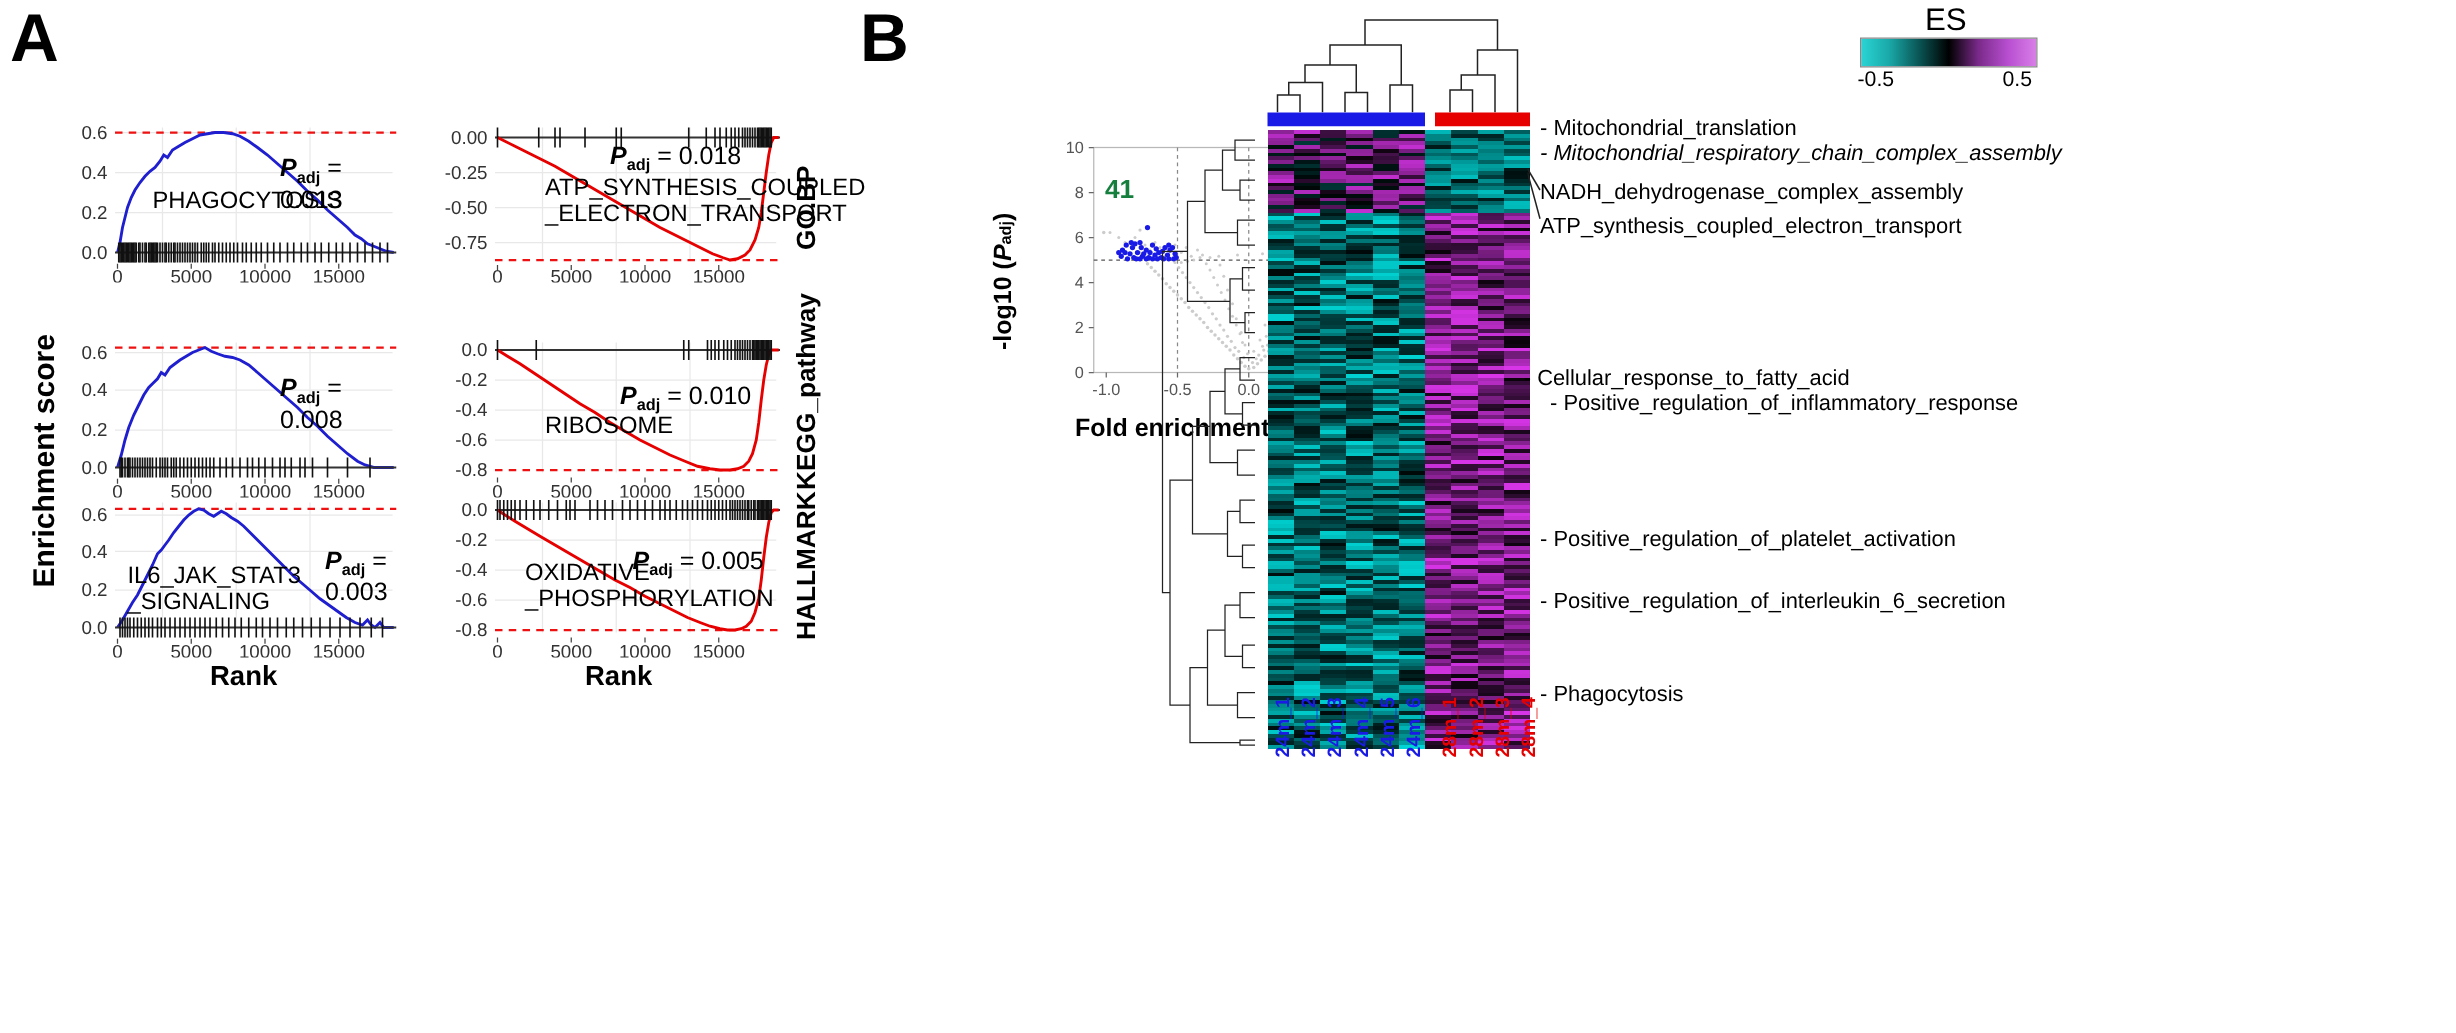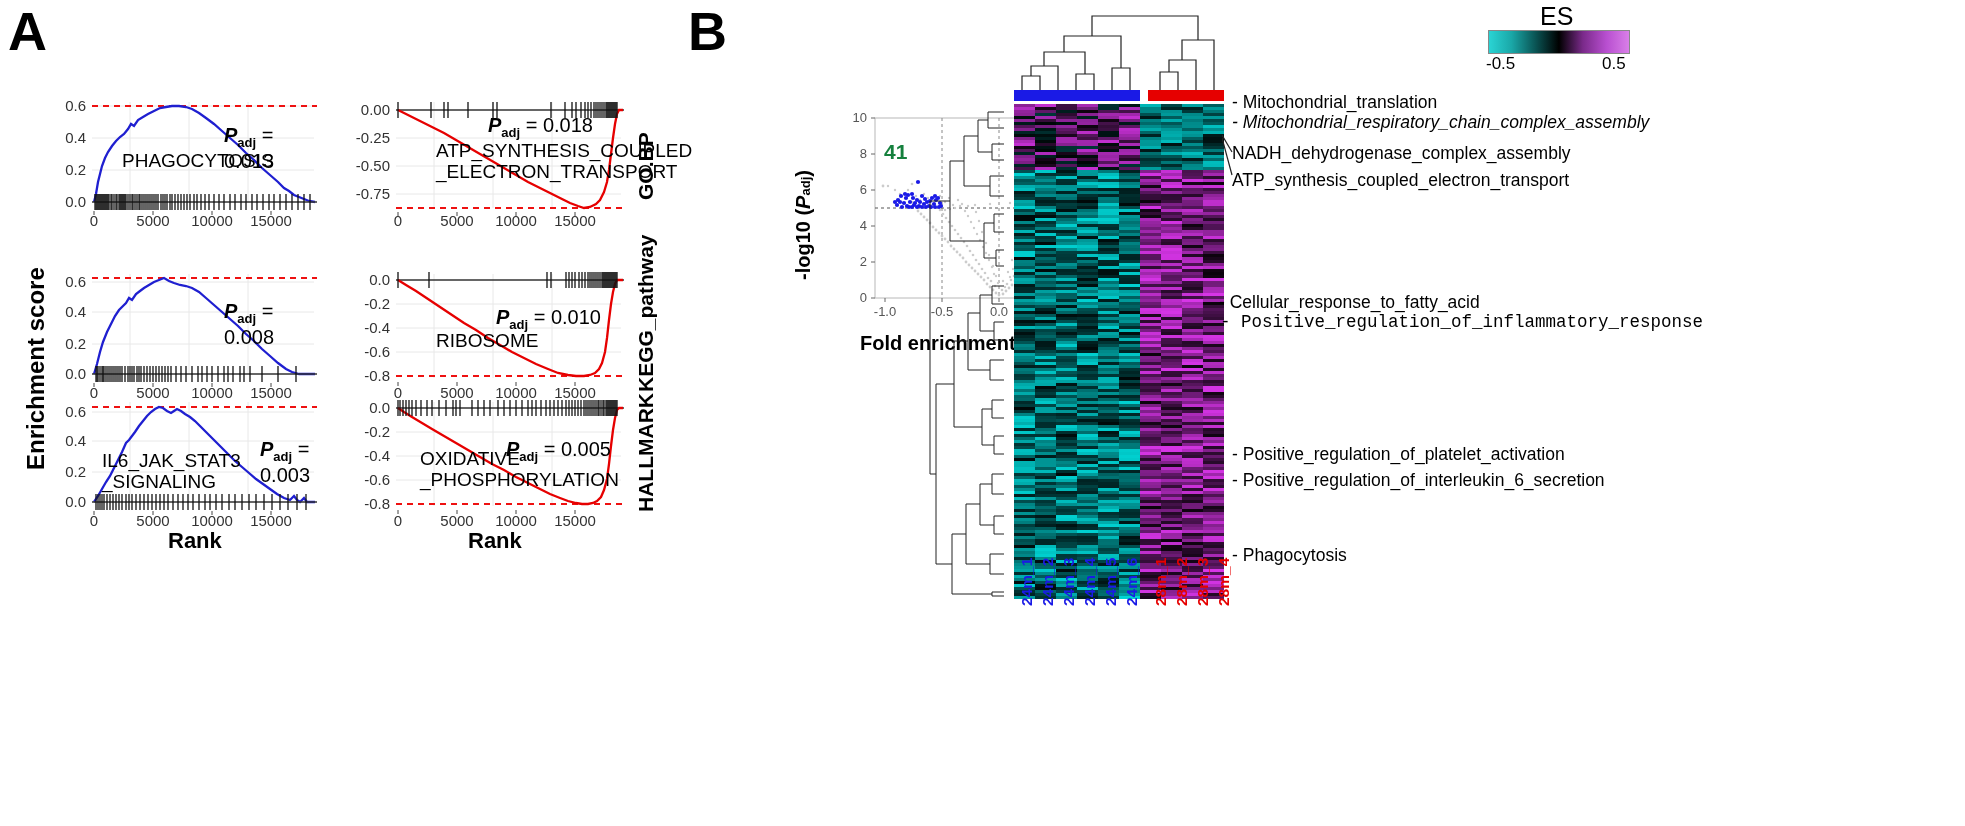--- a/index.html
+++ b/index.html
@@ -2667,22 +2667,22 @@
           <rect x="189" y="492" width="21" height="3" fill="rgb(91,22,98)" shape-rendering="crispEdges"></rect>
         </g>
     </svg>
 
     <div class="abs">
       <div class="annot" style="left:232px;top:92px;">- <span>Mitochondrial_translation</span></div>
       <div class="annot" style="left:232px;top:112px;font-style:italic;">- <span>Mitochondrial_respiratory_chain_complex_assembly</span></div>
       <div class="annot" style="left:232px;top:143px;"><span>NADH_dehydrogenase_complex_assembly</span></div>
       <div class="annot" style="left:232px;top:170px;"><span>ATP_synthesis_coupled_electron_transport</span></div>
       <div class="annot" style="left:219px;top:280px;margin-top:12px;">- <span>Cellular_response_to_fatty_acid</span></div>
-      <div class="annot" style="left:220px;top:312px;font-family:Liberation Mono, monospace;">- <span>Positive_regulation_of_inflammatory_response</span></div>
-      <div class="annot" style="left:232px;top:444px;">- <span>Positive_regulation_of_platelet_activation</span></div>
+      <div class="annot" style="left:240px;top:312px;">- <span>Positive_regulation_of_inflammatory_response</span></div>
+      <div class="annot" style="left:232px;top:421px;">- <span>Positive_regulation_of_platelet_activation</span></div>
       <div class="annot" style="left:232px;top:470px;">- <span>Positive_regulation_of_interleukin_6_secretion</span></div>
       <div class="annot" style="left:232px;top:545px;">- <span>Phagocytosis</span></div>
     </div>
 
     <svg class="abs" style="left:222px;top:90px;" width="20" height="110">
       <g stroke="#222" stroke-width="1.2">
         <line x1="0" y1="45" x2="10" y2="62"></line>
         <line x1="0" y1="48" x2="10" y2="85"></line>
       </g>
     </svg>

